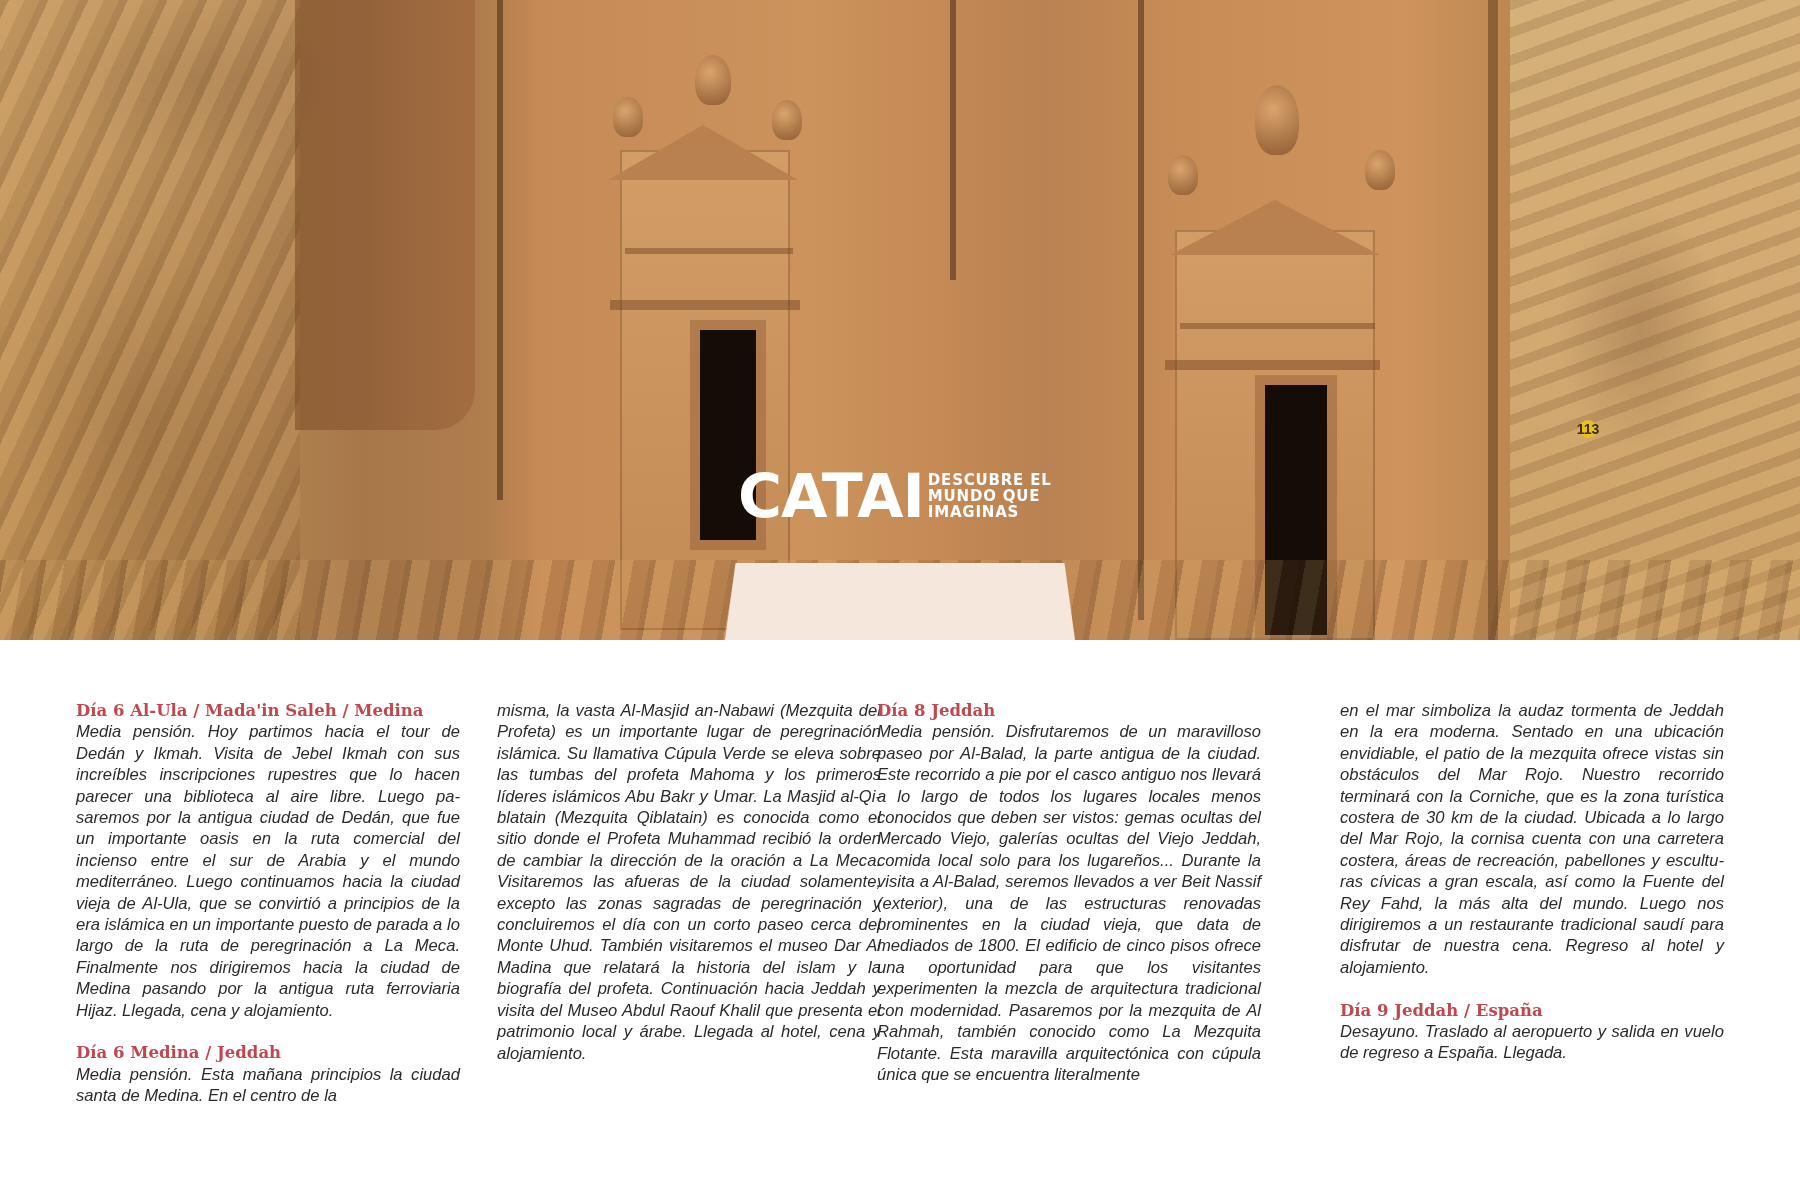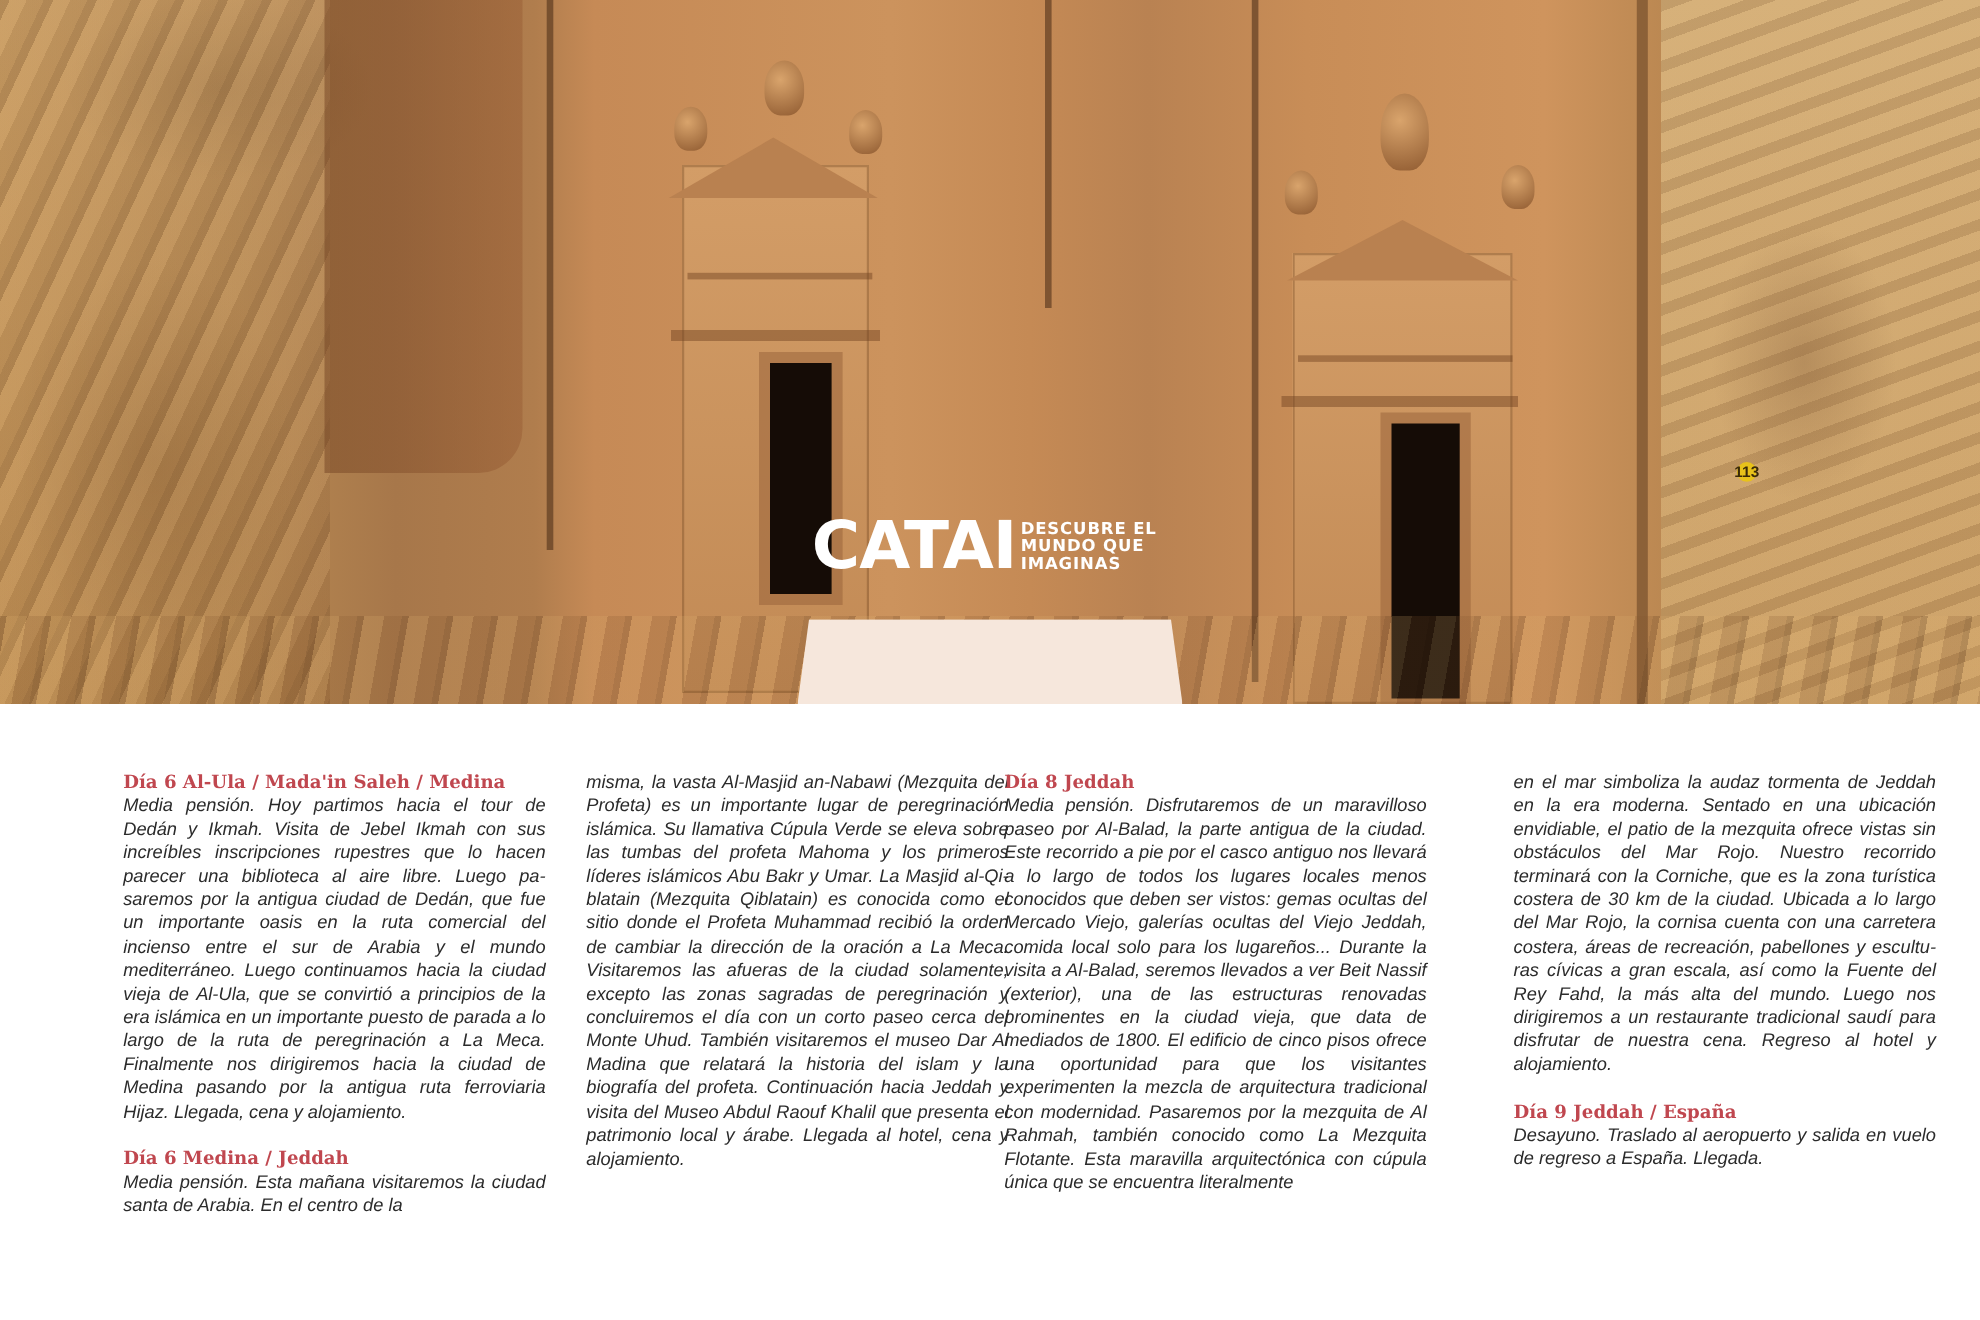--- a/index.html
+++ b/index.html
@@ -66,21 +66,21 @@
     color: #ffffff; font-family: "DejaVu Sans", sans-serif; font-size: 15px;
     line-height: 16px; letter-spacing: 0.8px; font-weight: bold;
   }
   .trapezoid {
     position: absolute; left: 725px; top: 563px; width: 350px; height: 77px;
     background: #f6e7dc; clip-path: polygon(3% 0, 97% 0, 100% 100%, 0 100%);
   }
   .columns { position: absolute; left: 0; top: 700px; width: 1800px; }
   .col {
     position: absolute; top: 0; width: 384px; font-size: 16.6px; line-height: 21.4px; color: #2b2b2b;
-    text-align: justify; hyphens: manual; margin-left: 36px;
+    text-align: justify; hyphens: manual;
   }
   .col1 { left: 76px; } .col2 { left: 497px; } .col3 { left: 877px; } .col4 { left: 1340px; }
   .day-title {
     color: #c0474f; font-family: "DejaVu Serif", "Liberation Serif", serif; font-weight: bold;
     font-size: 16.5px; line-height: 21.4px; margin: 0; text-align: left;
   }
   .para { margin: 0; font-style: italic; }
   .gap { height: 21.4px; }
 </style>
 </head>
@@ -127,21 +127,21 @@
 
   <div class="trapezoid"></div>
 </div>
 
 <div class="columns">
   <div class="col col1">
     <h3 class="day-title">Día 6 Al-Ula / Mada'in Saleh / Medina</h3>
     <p class="para">Media pensión. Hoy partimos hacia el tour de Dedán y Ikmah. Visita de Jebel Ikmah con sus increíbles inscripciones rupestres que lo hacen parecer una biblioteca al aire libre. Luego pa­saremos por la antigua ciudad de Dedán, que fue un importante oasis en la ruta comercial del incienso entre el sur de Arabia y el mun­do mediterráneo. Luego continuamos hacia la ciudad vieja de Al-Ula, que se convirtió a principios de la era islámica en un importan­te puesto de parada a lo largo de la ruta de peregrinación a La Meca. Finalmente nos di­rigiremos hacia la ciudad de Medina pasando por la antigua ruta ferroviaria Hijaz. Llegada, cena y alojamiento.</p>
     <div class="gap"></div>
     <h3 class="day-title">Día 6 Medina / Jeddah</h3>
-    <p class="para">Media pensión. Esta mañana visitaremos la ciudad santa de Arabia. En el centro de la</p>
+    <p class="para">Media pensión. Esta mañana principios la ciudad santa de Medina. En el centro de la</p>
   </div>
 
   <div class="col col2">
     <p class="para">misma, la vasta Al-Masjid an-Nabawi (Mez­quita del Profeta) es un importante lugar de peregrinación islámica. Su llamativa Cú­pula Verde se eleva sobre las tumbas del profeta Mahoma y los primeros líderes is­lámicos Abu Bakr y Umar. La Masjid al-Qi­blatain (Mezquita Qiblatain) es conocida como el sitio donde el Profeta Muhammad recibió la orden de cambiar la dirección de la oración a La Meca. Visitaremos las afue­ras de la ciudad solamente, excepto las zo­nas sagradas de peregrinación y conclui­remos el día con un corto paseo cerca del Monte Uhud. También visitaremos el museo Dar Al Madina que relatará la historia del islam y la biografía del profeta. Continua­ción hacia Jeddah y visita del Museo Abdul Raouf Khalil que presenta el patrimonio lo­cal y árabe. Llegada al hotel, cena y aloja­miento.</p>
   </div>
 
   <div class="col col3">
     <h3 class="day-title">Día 8 Jeddah</h3>
     <p class="para">Media pensión. Disfrutaremos de un mara­villoso paseo por Al-Balad, la parte antigua de la ciudad. Este recorrido a pie por el cas­co antiguo nos llevará a lo largo de todos los lugares locales menos conocidos que deben ser vistos: gemas ocultas del Mercado Vie­jo, galerías ocultas del Viejo Jeddah, comi­da local solo para los lugareños... Durante la visita a Al-Balad, seremos llevados a ver Beit Nassif (exterior), una de las estructuras renovadas prominentes en la ciudad vieja, que data de mediados de 1800. El edificio de cinco pisos ofrece una oportunidad para que los visitantes experimenten la mezcla de arquitectura tradicional con moderni­dad. Pasaremos por la mezquita de Al Rah­mah, también conocido como La Mezquita Flotante. Esta maravilla arquitectónica con cúpula única que se encuentra literalmente</p>
   </div>

